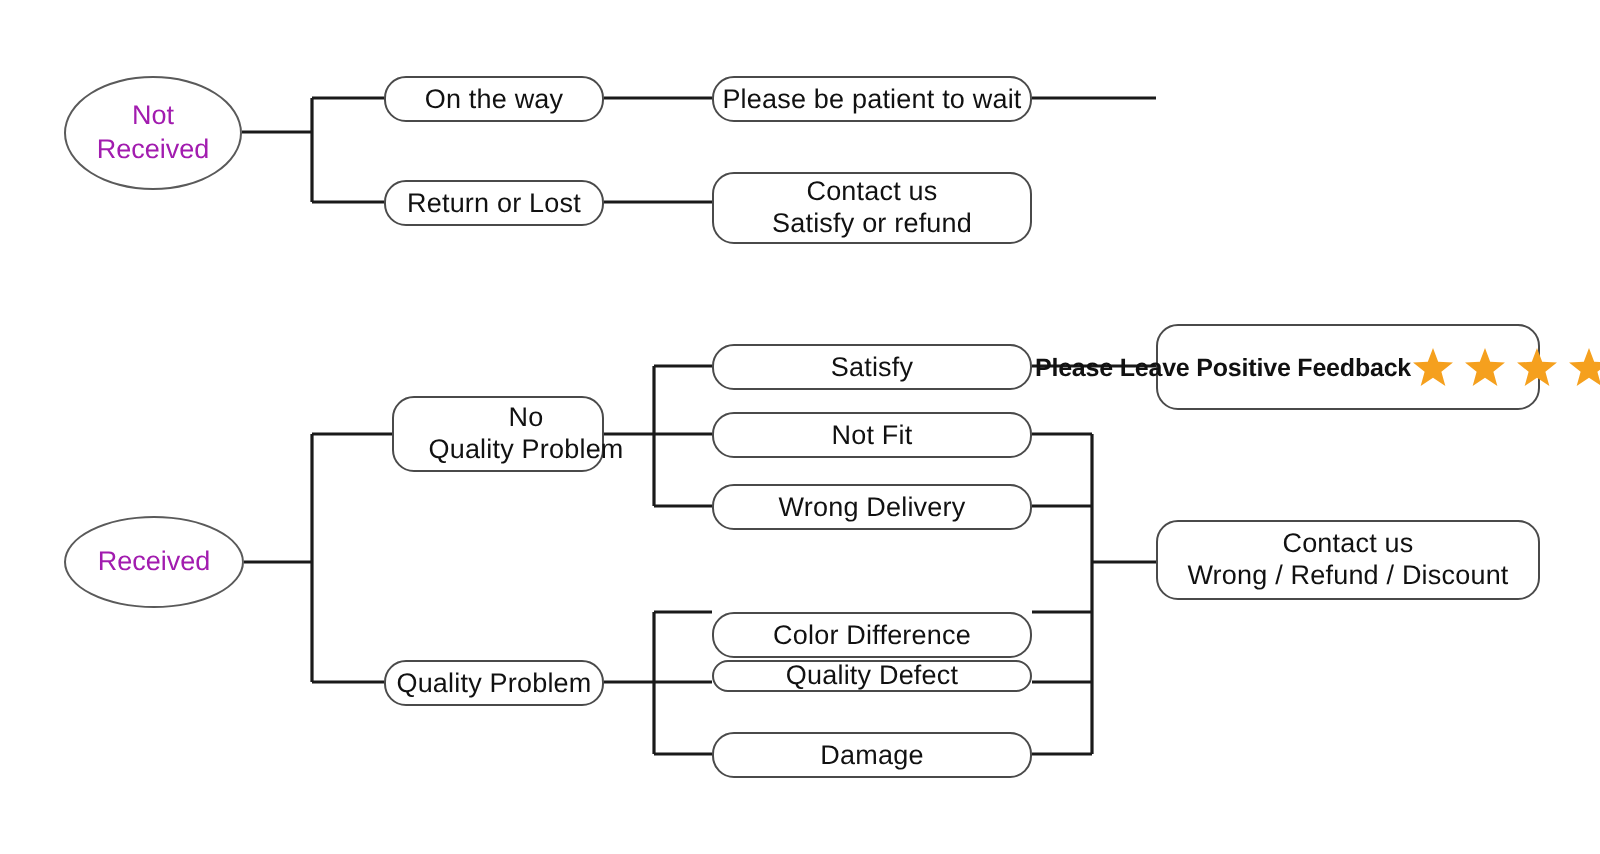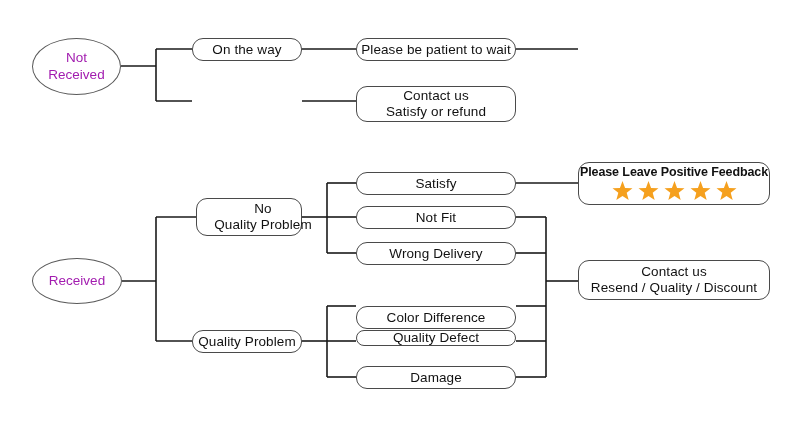--- a/index.html
+++ b/index.html
@@ -67,21 +67,21 @@
     z-index: 2;
   }
   .ellipse .ln { display: block; white-space: nowrap; }
   .feedback {
     position: absolute;
     box-sizing: border-box;
     background: #ffffff;
     border: 1.5px solid #4a4a4a;
     border-radius: 11px;
     display: flex;
-    flex-direction: column;
+    flex-direction: row;
     align-items: center;
     justify-content: center;
     z-index: 2;
   }
   .feedback-title {
     font-size: 12.5px;
     font-weight: bold;
     color: #111111;
     white-space: nowrap;
     letter-spacing: -0.1px;
@@ -153,20 +153,23 @@
 
   <div class="node" style="left:192px; top:38px; width:110px; height:23px;text-align:right;">
     <span class="ln">On the way</span>
   </div>
 
   <div class="node" style="left:356px; top:38px; width:160px; height:23px;">
     <span class="ln">Please be patient to wait</span>
   </div>
 
 
+  <div class="node" style="left:192px; top:90px; width:110px; height:23px;">
+    <span class="ln">Return or Lost</span>
+  </div>
 
   <div class="node" style="left:356px; top:86px; width:160px; height:36px;">
     <span class="ln">Contact us</span>
     <span class="ln">Satisfy or refund</span>
   </div>
 
   <div class="ellipse" style="left:32px; top:258px; width:90px; height:46px;">
     <span class="ln">Received</span>
   </div>
 
@@ -219,16 +222,16 @@
           <polygon points="10.00,0.00 12.47,6.60 19.51,6.91 13.99,11.30 15.88,18.09 10.00,14.20 4.12,18.09 6.01,11.30 0.49,6.91 7.53,6.60" fill="#F5A01E"></polygon>
         </svg>
         <svg width="21" height="21" viewBox="0 0 20 20">
           <polygon points="10.00,0.00 12.47,6.60 19.51,6.91 13.99,11.30 15.88,18.09 10.00,14.20 4.12,18.09 6.01,11.30 0.49,6.91 7.53,6.60" fill="#F5A01E"></polygon>
         </svg>
       </span>
   </div>
 
   <div class="node" style="left:578px; top:260px; width:192px; height:40px;">
     <span class="ln">Contact us</span>
-    <span class="ln">Resend / Quality / Discount</span>
+    <span class="ln">Wrong / Refund / Discount</span>
   </div>
 
 </div>
 
 </body></html>

